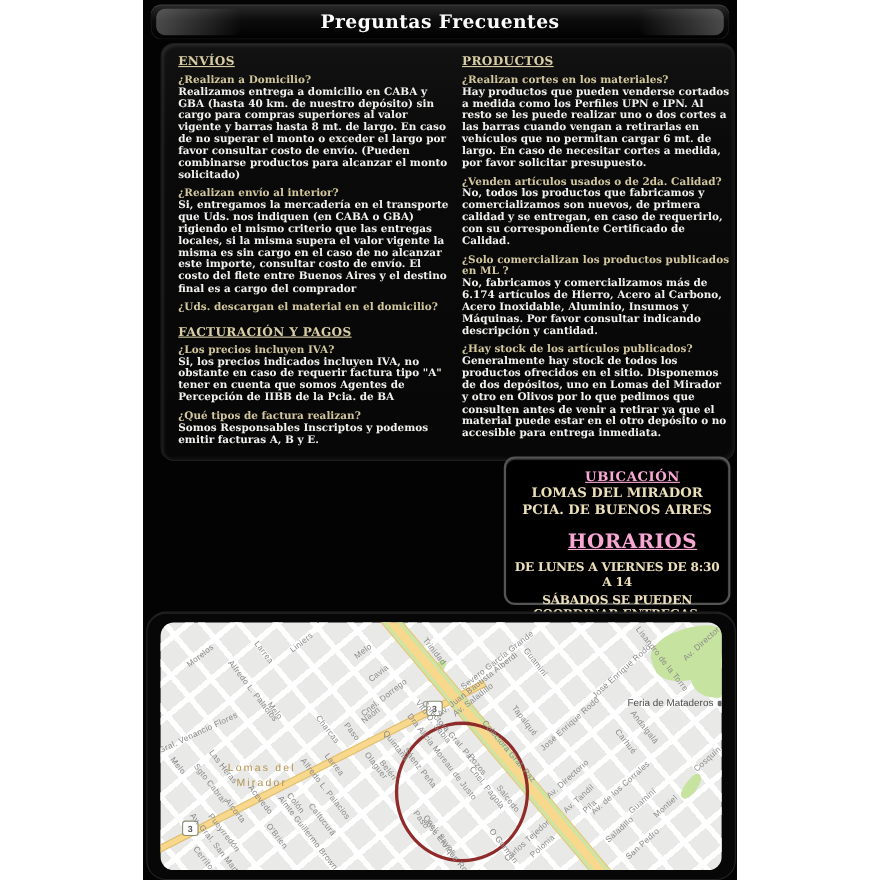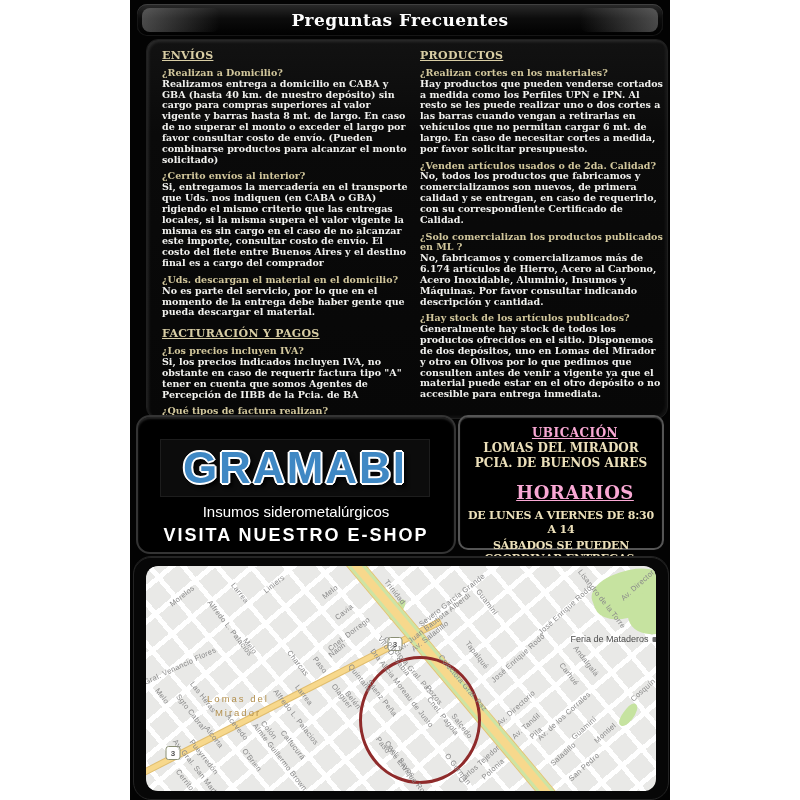--- a/index.html
+++ b/index.html
@@ -82,50 +82,42 @@
 
   <div class="title-bar">
     <div class="page-title">Preguntas Frecuentes</div>
   </div>
 
   <div class="faq-panel">
     <div class="faq-col faq-col-0">
         <div class="section-heading">ENVÍOS</div>
         <div class="faq-q">¿Realizan a Domicilio?</div>
         <div class="faq-a">Realizamos entrega a domicilio en CABA y GBA (hasta 40 km. de nuestro depósito) sin cargo para compras superiores al valor vigente y barras hasta 8 mt. de largo. En caso de no superar el monto o exceder el largo por favor consultar costo de envío. (Pueden combinarse productos para alcanzar el monto solicitado)</div>
-        <div class="faq-q">¿Cerrito envíos al interior?</div>
+        <div class="faq-q">¿Realizan envío al interior?</div>
         <div class="faq-a">Si, entregamos la mercadería en el transporte que Uds. nos indiquen (en CABA o GBA) rigiendo el mismo criterio que las entregas locales, si la misma supera el valor vigente la misma es sin cargo en el caso de no alcanzar este importe, consultar costo de envío. El costo del flete entre Buenos Aires y el destino final es a cargo del comprador</div>
         <div class="faq-q">¿Uds. descargan el material en el domicilio?</div>
-        <div class="faq-a">No es parte del servicio, por lo que en el momento de la entrega debe haber gente que pueda descargar el material.</div>
         <div class="section-heading">FACTURACIÓN Y PAGOS</div>
         <div class="faq-q">¿Los precios incluyen IVA?</div>
         <div class="faq-a">Si, los precios indicados incluyen IVA, no obstante en caso de requerir factura tipo "A" tener en cuenta que somos Agentes de Percepción de IIBB de la Pcia. de BA</div>
         <div class="faq-q">¿Qué tipos de factura realizan?</div>
         <div class="faq-a">Somos Responsables Inscriptos y podemos emitir facturas A, B y E.</div>
       </div>
     <div class="faq-col faq-col-1">
         <div class="section-heading">PRODUCTOS</div>
         <div class="faq-q">¿Realizan cortes en los materiales?</div>
         <div class="faq-a">Hay productos que pueden venderse cortados a medida como los Perfiles UPN e IPN. Al resto se les puede realizar uno o dos cortes a las barras cuando vengan a retirarlas en vehículos que no permitan cargar 6 mt. de largo. En caso de necesitar cortes a medida, por favor solicitar presupuesto.</div>
         <div class="faq-q">¿Venden artículos usados o de 2da. Calidad?</div>
         <div class="faq-a">No, todos los productos que fabricamos y comercializamos son nuevos, de primera calidad y se entregan, en caso de requerirlo, con su correspondiente Certificado de Calidad.</div>
         <div class="faq-q">¿Solo comercializan los productos publicados en ML ?</div>
         <div class="faq-a">No, fabricamos y comercializamos más de 6.174 artículos de Hierro, Acero al Carbono, Acero Inoxidable, Aluminio, Insumos y Máquinas. Por favor consultar indicando descripción y cantidad.</div>
         <div class="faq-q">¿Hay stock de los artículos publicados?</div>
-        <div class="faq-a">Generalmente hay stock de todos los productos ofrecidos en el sitio. Disponemos de dos depósitos, uno en Lomas del Mirador y otro en Olivos por lo que pedimos que consulten antes de venir a vigente ya que el material puede estar en el otro depósito o no accesible para entrega inmediata.</div>
-      </div>
-  </div>
-
-  <div class="logo-card">
-    <div class="logo-inner">
-      <div class="brand-name">GRAMABI</div>
-    </div>
-    <div class="brand-tagline">Insumos siderometalúrgicos</div>
-    <div class="brand-cta">VISITA NUESTRO E-SHOP</div>
-  </div>
+        <div class="faq-a">Generalmente hay stock de todos los productos ofrecidos en el sitio. Disponemos de dos depósitos, uno en Lomas del Mirador y otro en Olivos por lo que pedimos que consulten antes de venir a retirar ya que el material puede estar en el otro depósito o no accesible para entrega inmediata.</div>
+      </div>
+  </div>
+
 
   <div class="info-card">
     <div class="info-heading">UBICACIÓN</div>
     <div class="info-line">LOMAS DEL MIRADOR</div>
     <div class="info-line">PCIA. DE  BUENOS AIRES</div>
     <div class="info-heading hours">HORARIOS</div>
     <div class="hours-line">DE LUNES A VIERNES DE 8:30 A 14</div>
     <div class="hours-line">SÁBADOS SE PUEDEN COORDINAR ENTREGAS.</div>
   </div>
 

